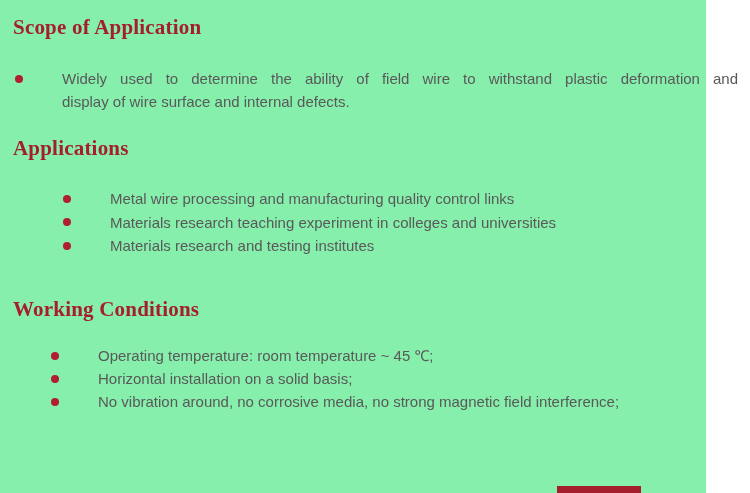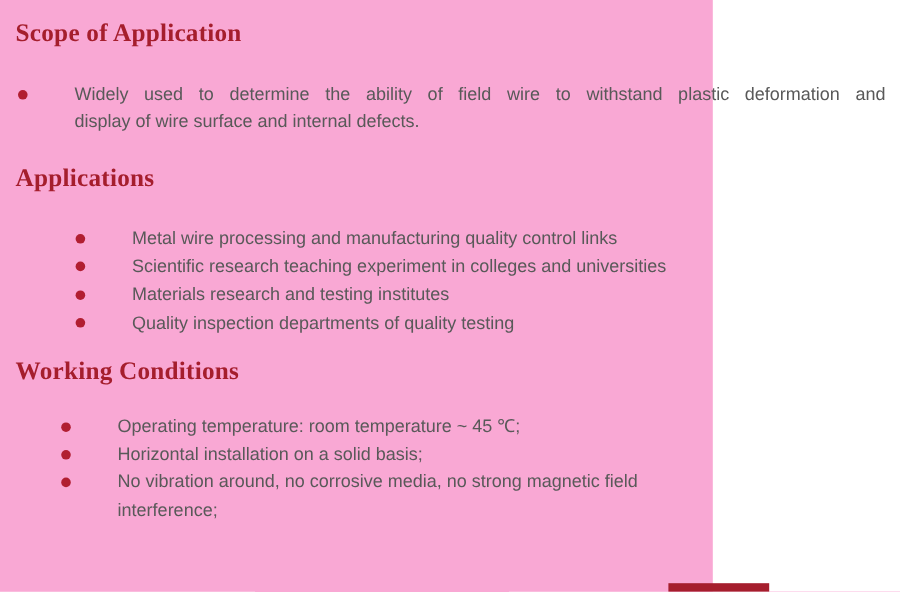--- a/index.html
+++ b/index.html
@@ -4,22 +4,22 @@
 <style>
   html,body{margin:0;padding:0;}
   body{
     width:750px;height:493px;
     background:#ffffff;
     font-family:"Liberation Sans",sans-serif;
     overflow:hidden;
   }
   .page{
     position:relative;
-    width:594px;height:493px;
-    background:#f9a8d4;
+    width:706px;height:493px;
+    background:#86efac;
   }
   .section-heading{
     position:absolute;
     left:13px;
     margin:0;
     font-family:"Liberation Serif","DejaVu Serif",serif;
     font-weight:700;
     font-size:21px;
     line-height:24px;
     letter-spacing:0.2px;
@@ -94,29 +94,25 @@
 
   <h2 class="section-heading" id="heading-applications">Applications</h2>
 
   <ul class="bullet-list" id="list-applications">
     <li>
       <span class="bullet-dot"></span>
       <span>Metal wire processing and manufacturing quality control links</span>
     </li>
     <li>
       <span class="bullet-dot"></span>
-      <span>Scientific research teaching experiment in colleges and universities</span>
+      <span>Materials research teaching experiment in colleges and universities</span>
     </li>
     <li>
       <span class="bullet-dot"></span>
       <span>Materials research and testing institutes</span>
-    </li>
-    <li>
-      <span class="bullet-dot"></span>
-      <span>Quality inspection departments of quality testing</span>
     </li>
   </ul>
 
   <h2 class="section-heading" id="heading-working">Working Conditions</h2>
 
   <ul class="bullet-list" id="list-working">
     <li>
       <span class="bullet-dot"></span>
       <span>Operating temperature: room temperature ~ 45 ℃;</span>
     </li>

